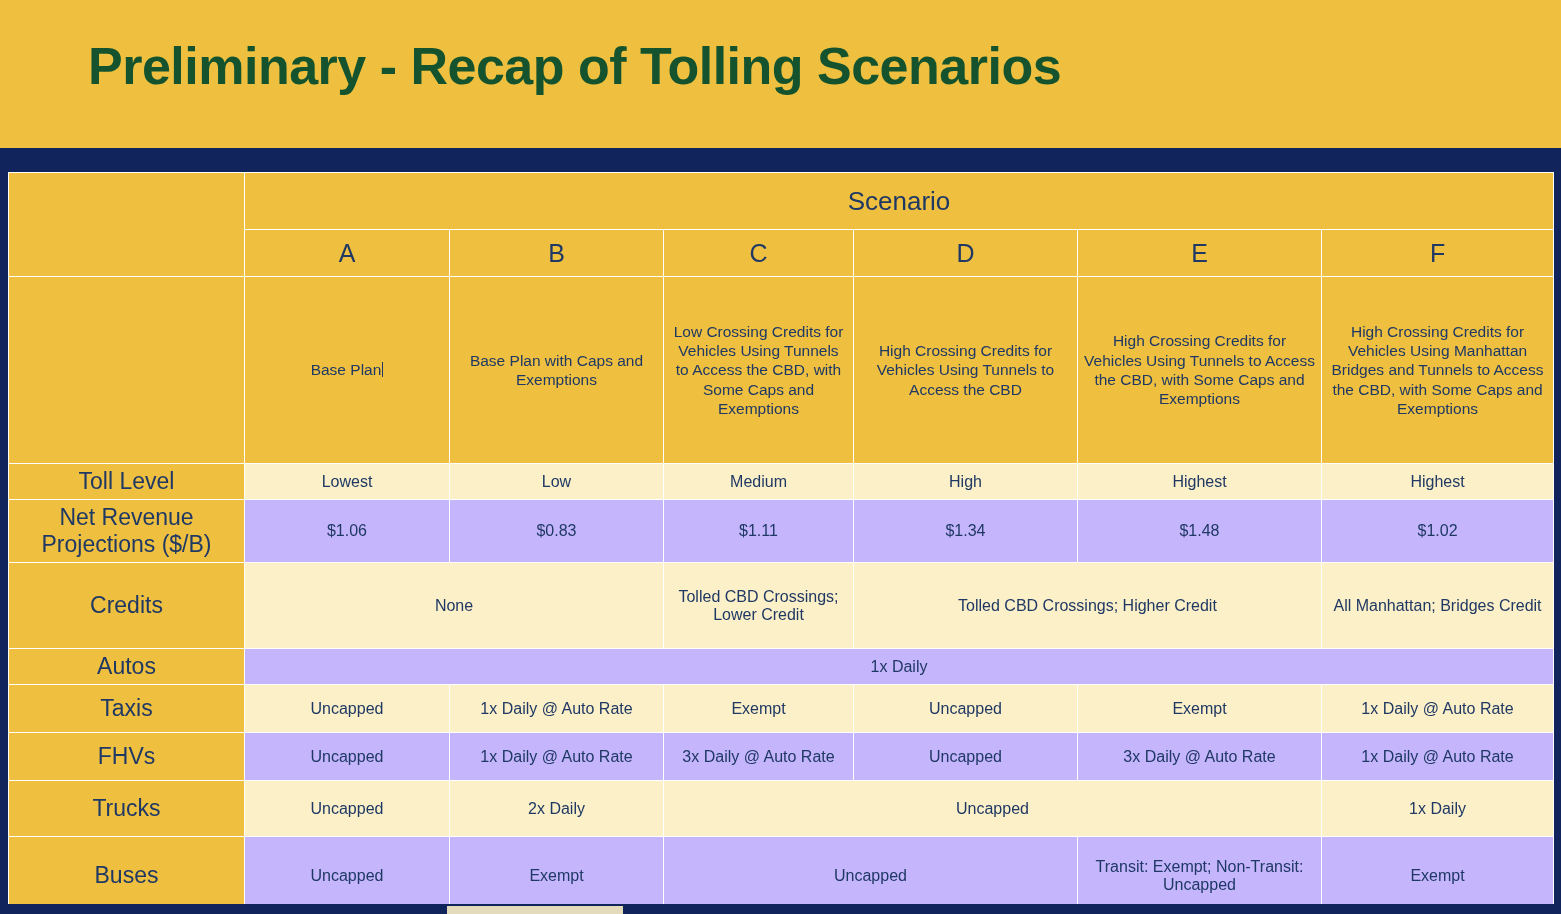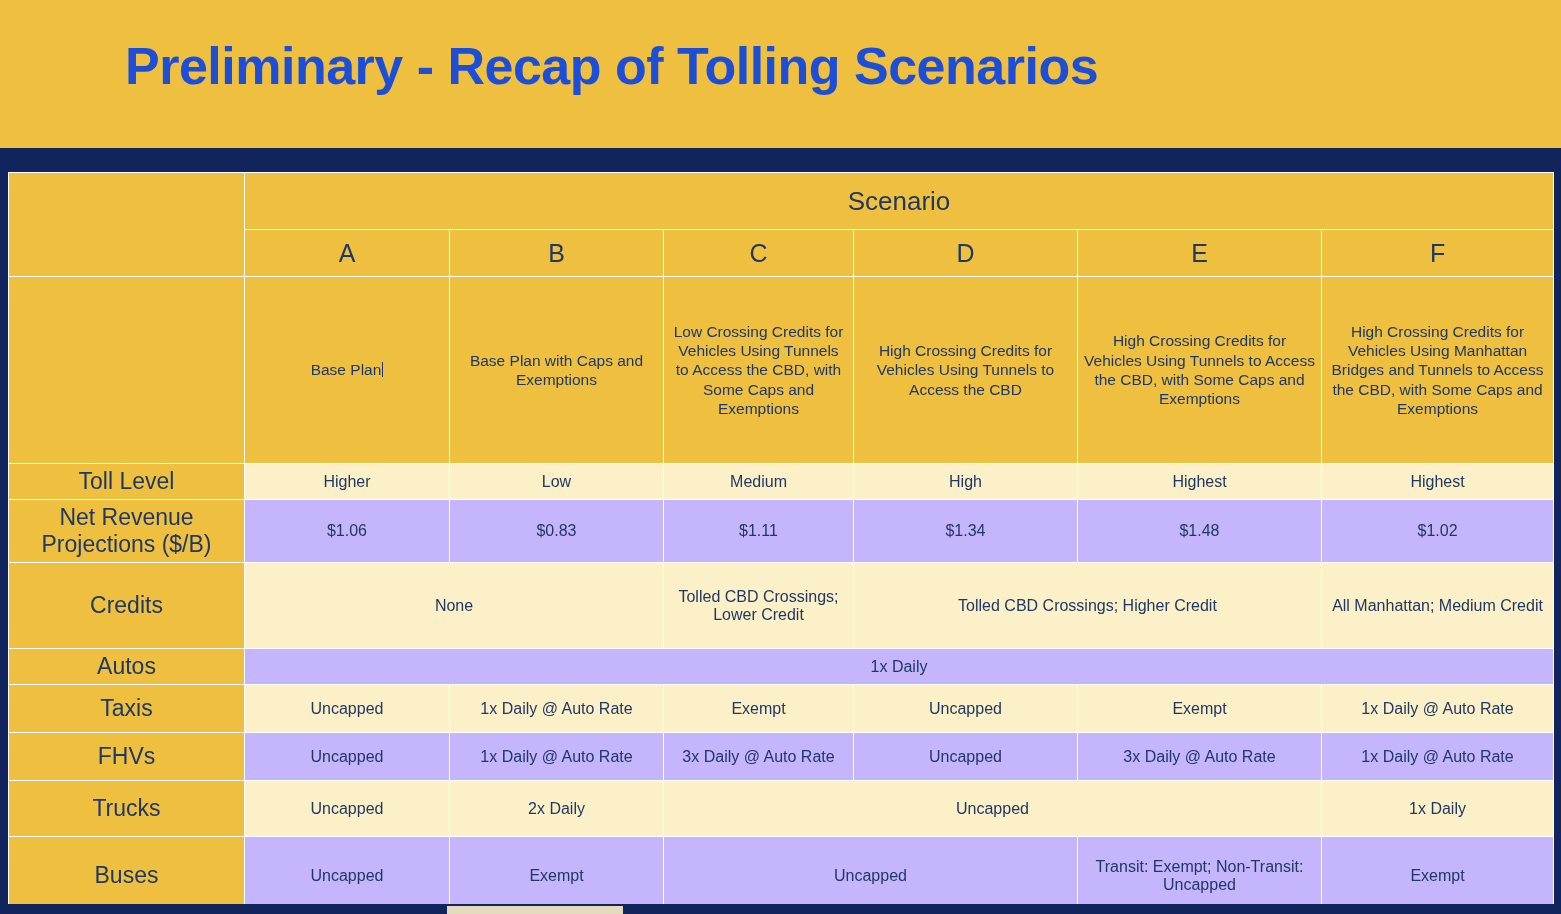--- a/index.html
+++ b/index.html
@@ -25,24 +25,23 @@
     width: 1561px;
     height: 148px;
     background: #efc040;
   }
   .slide-title {
     position: absolute;
     left: 88px;
     top: 36px;
     font-size: 52px;
     font-weight: bold;
-    color: #1d4ed8;
+    color: #14532d;
     letter-spacing: -0.5px;
     white-space: nowrap;
-    margin-left: 37px;
   }
   .table-wrap {
     position: absolute;
     left: 8px;
     top: 172px;
     width: 1545px;
   }
   table.matrix {
     border-collapse: collapse;
     table-layout: fixed;
@@ -169,21 +168,21 @@
           <td class="hdr-desc"><span>Base Plan</span><span class="caret"></span></td>
           <td class="hdr-desc">Base Plan with Caps and Exemptions</td>
           <td class="hdr-desc">Low Crossing Credits for Vehicles Using Tunnels to Access the CBD, with Some Caps and Exemptions</td>
           <td class="hdr-desc">High Crossing Credits for Vehicles Using Tunnels to Access the CBD</td>
           <td class="hdr-desc">High Crossing Credits for Vehicles Using Tunnels to Access the CBD, with Some Caps and Exemptions</td>
           <td class="hdr-desc">High Crossing Credits for Vehicles Using Manhattan Bridges and Tunnels to Access the CBD, with Some Caps and Exemptions</td>
         </tr>
 
         <tr>
           <td class="row-label">Toll Level</td>
-          <td class="cell-lt">Higher</td>
+          <td class="cell-lt">Lowest</td>
           <td class="cell-lt">Low</td>
           <td class="cell-lt">Medium</td>
           <td class="cell-lt">High</td>
           <td class="cell-lt">Highest</td>
           <td class="cell-lt">Highest</td>
         </tr>
 
         <tr style="height:58px;padding-left:24px;">
           <td class="row-label">Net Revenue Projections ($/B)</td>
           <td class="cell-dk">$1.06</td>
@@ -192,21 +191,21 @@
           <td class="cell-dk">$1.34</td>
           <td class="cell-dk">$1.48</td>
           <td class="cell-dk">$1.02</td>
         </tr>
 
         <tr style="height:86px;">
           <td class="row-label">Credits</td>
           <td class="cell-lt" colspan="2">None</td>
           <td class="cell-lt">Tolled CBD Crossings; Lower Credit</td>
           <td class="cell-lt" colspan="2">Tolled CBD Crossings; Higher Credit</td>
-          <td class="cell-lt">All Manhattan; Medium Credit</td>
+          <td class="cell-lt">All Manhattan; Bridges Credit</td>
         </tr>
 
         <tr style="height:34px;">
           <td class="row-label">Autos</td>
           <td class="cell-dk" colspan="6">1x Daily</td>
         </tr>
 
         <tr style="height:48px;border-radius:9px;">
           <td class="row-label">Taxis</td>
           <td class="cell-lt">Uncapped</td>

